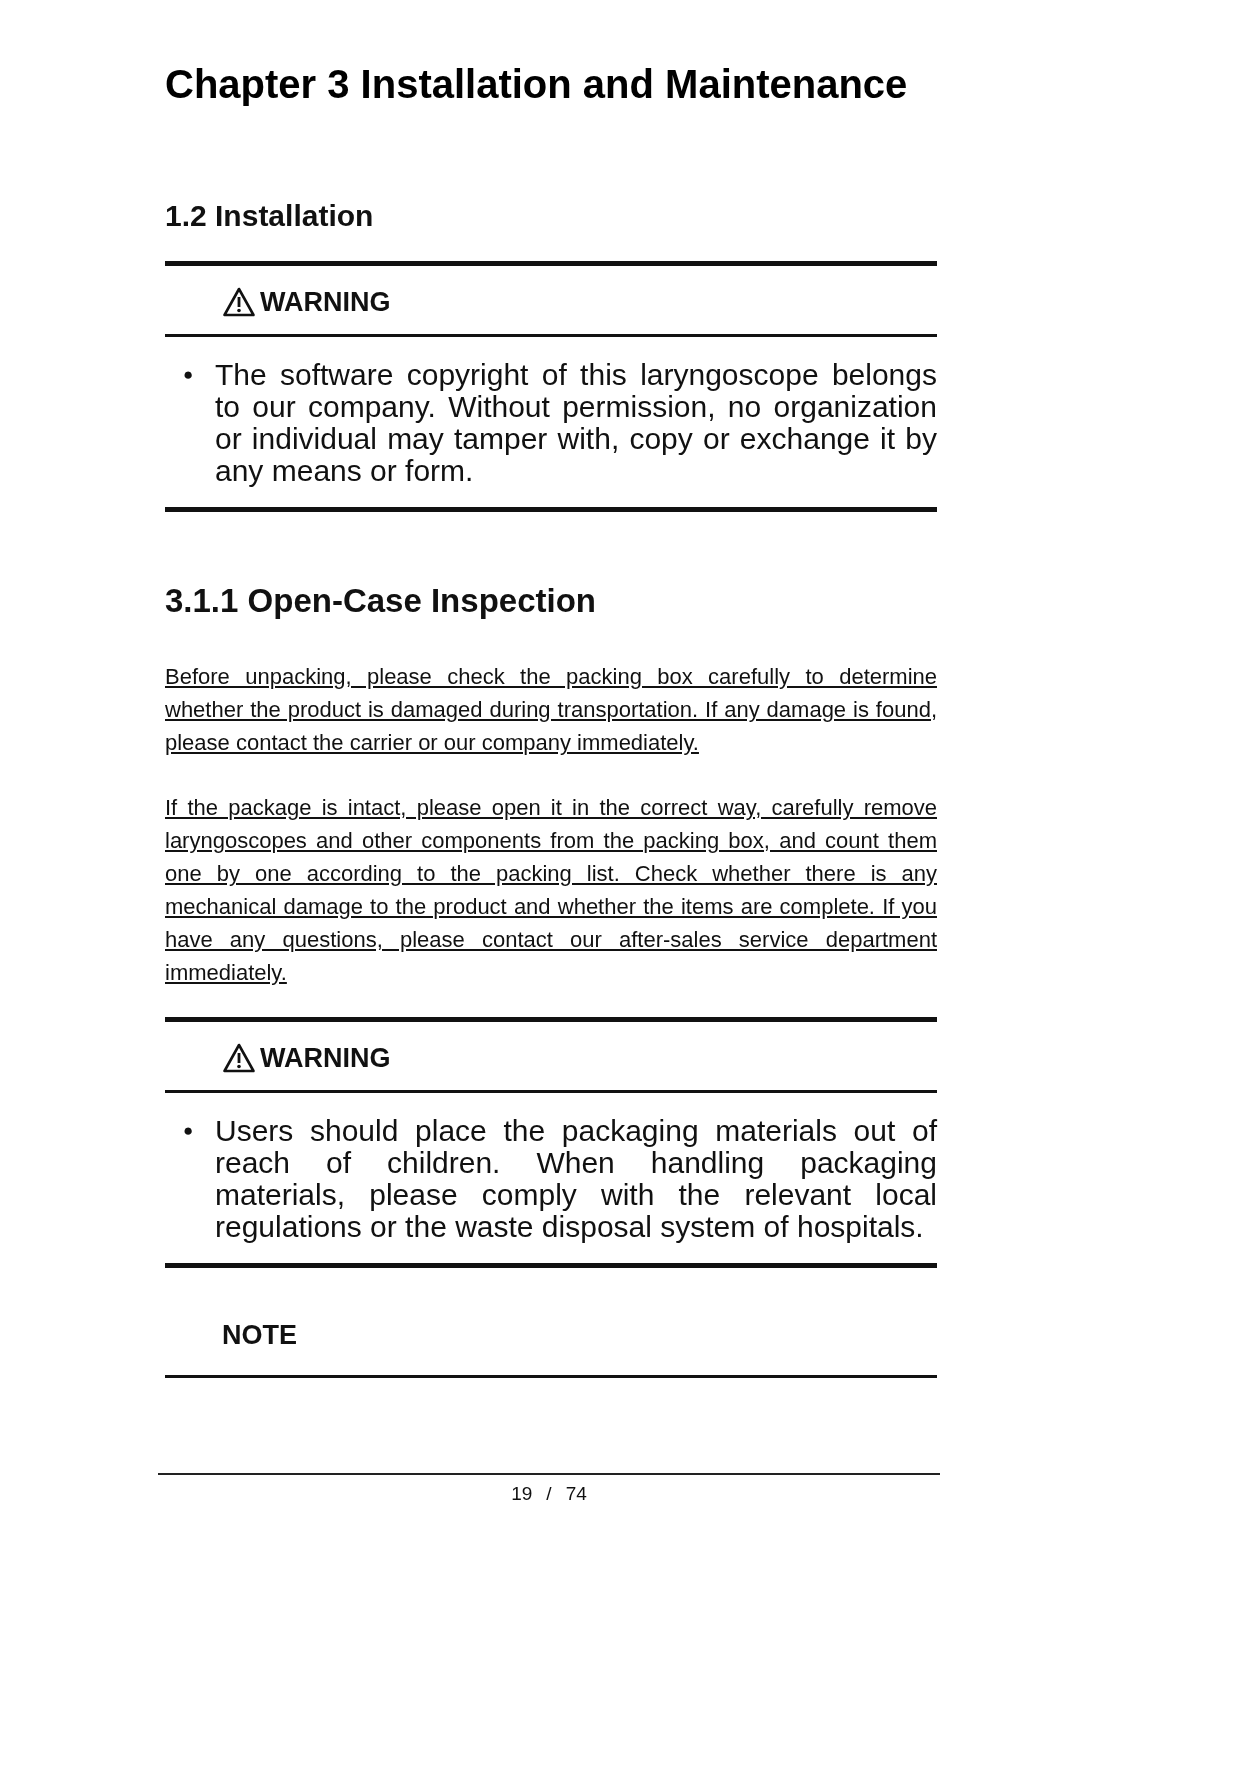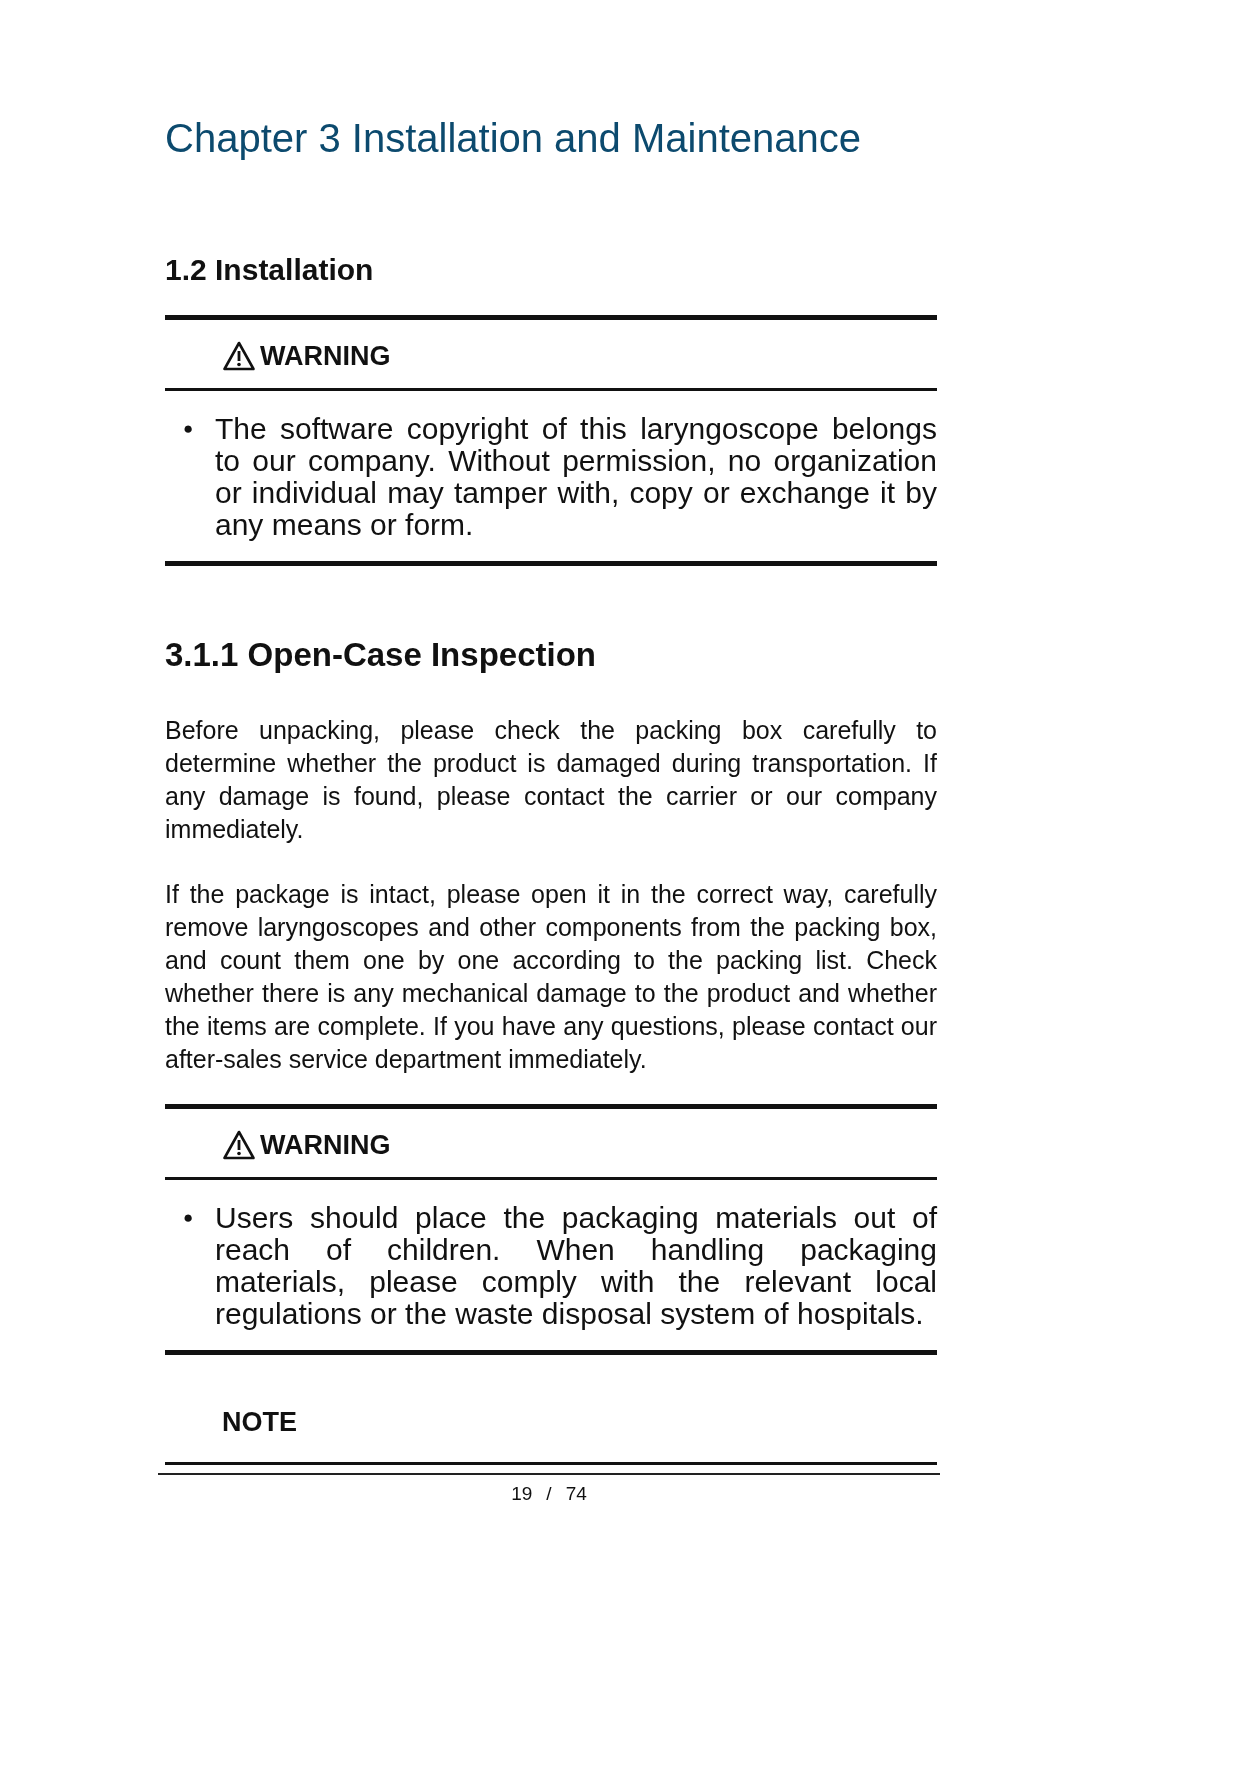--- a/index.html
+++ b/index.html
@@ -16,25 +16,25 @@
     background: #ffffff;
     overflow: hidden;
   }
   .content {
     position: absolute;
     left: 165px;
     top: 0;
     width: 772px;
   }
   .chapter-title {
-    margin-top: 116px;
+    margin-top: 62px;
     font-size: 40px;
-    font-weight: normal;
+    font-weight: bold;
     letter-spacing: 0px;
-    color: #0c4a6e;
+    color: #000000;
   }
   .section-title {
     margin-top: 92px;
     font-size: 30px;
     font-weight: bold;
   }
   .rule { width: 100%; background: #111111; }
   .rule.thick { height: 5px; }
   .rule.mid { height: 3px; }
   .warning-block { margin-top: 28px; }
@@ -69,23 +69,24 @@
     line-height: 32px;
     text-align: justify;
   }
   .subsection-title {
     margin-top: 70px;
     font-size: 33px;
     font-weight: bold;
   }
   .para {
     margin-top: 40px;
-    font-size: 25px;
+    font-size: 22px;
     line-height: 33px;
     text-align: justify;
+    text-decoration: underline;
   }
   .para + .para { margin-top: 32px; }
   .note-block { margin-top: 52px; }
   .note-label {
     padding-left: 57px;
     font-size: 27px;
     font-weight: bold;
   }
   .note-block .rule { margin-top: 24px; }
   .footer {

